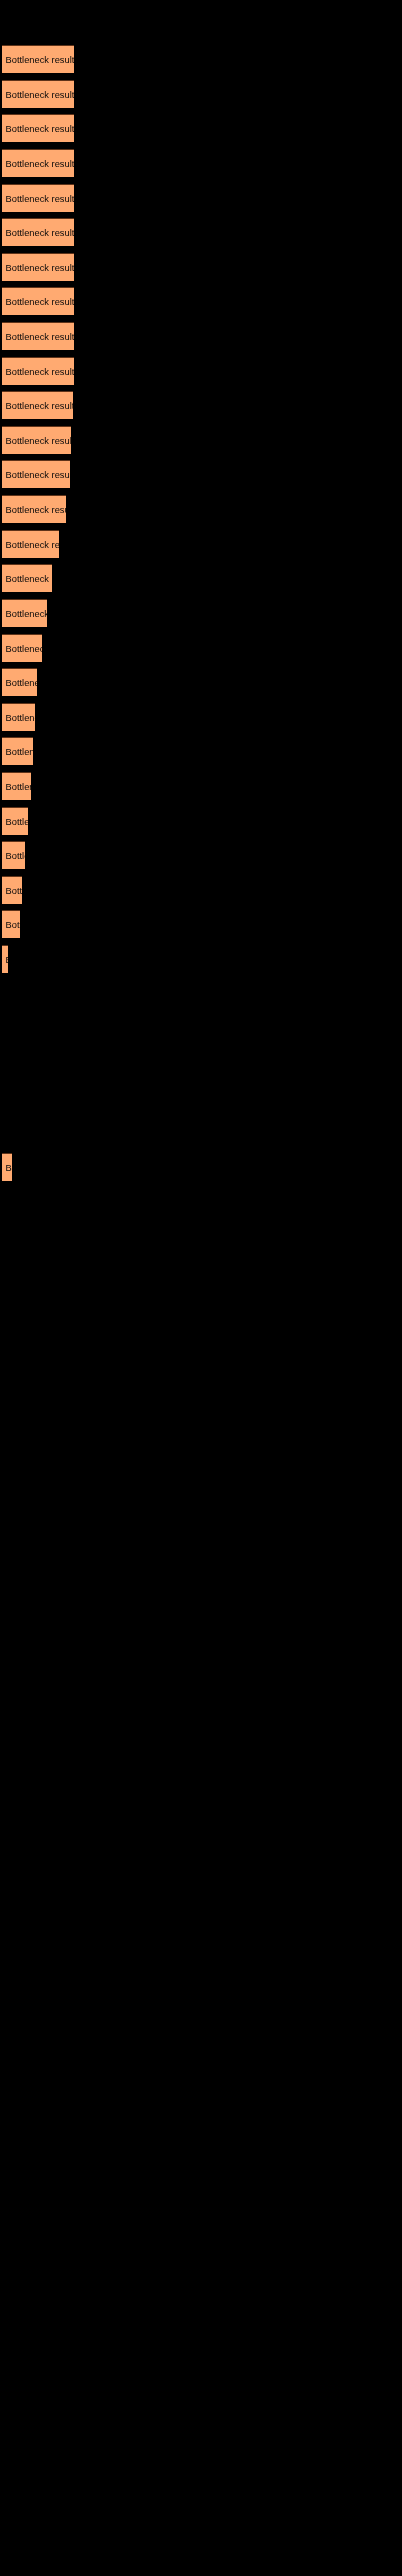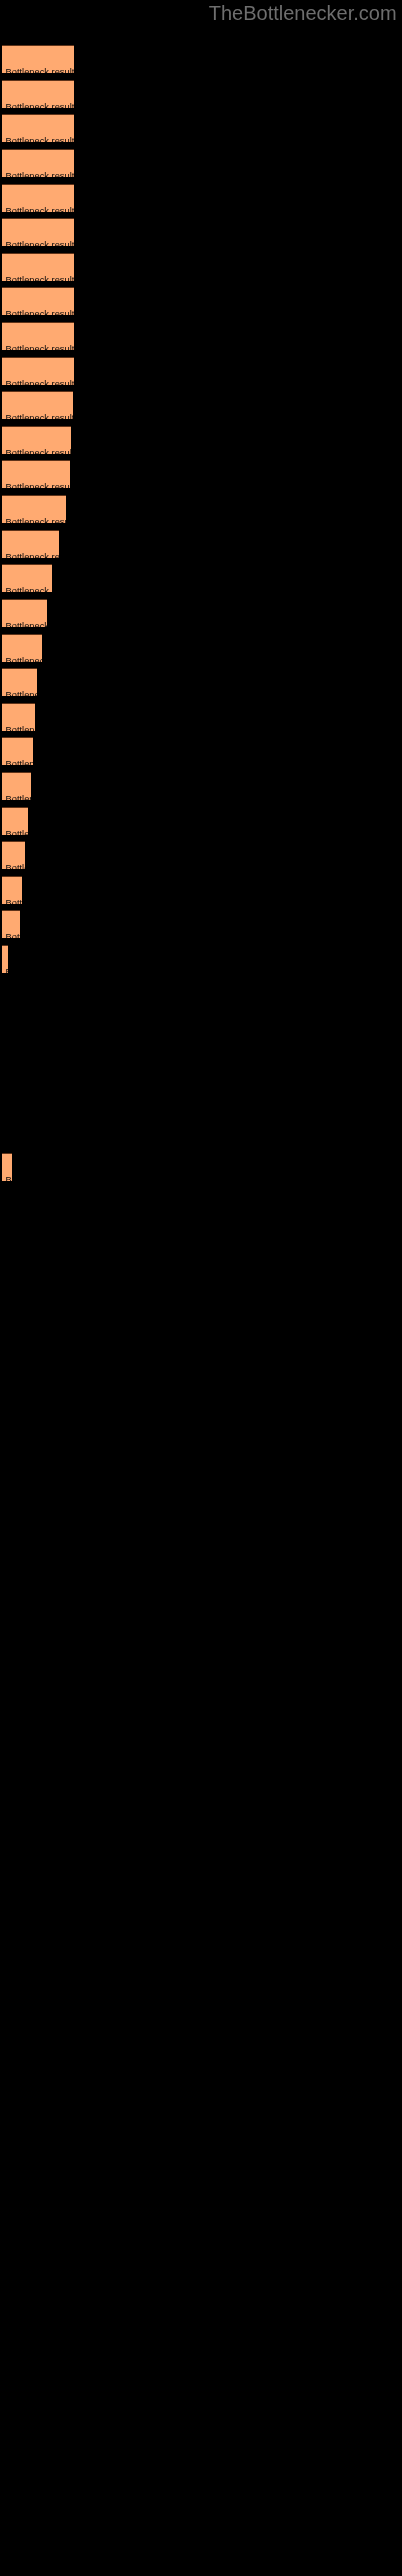--- a/index.html
+++ b/index.html
@@ -48,29 +48,27 @@
   .bar-label{
     position:absolute;
     left:3.2px;
     top:50%;
     transform:translateY(-50%);
     color:#0a0a0a;
     font-size:9.3px;
     font-family:"Liberation Sans", sans-serif;
     white-space:nowrap;
     line-height:10.5px;
-    margin-top:12px;
   }
 </style>
 </head>
 <body>
 
 <div id="chart-root">
 
-  <div class="site-title">TheBottlenecker.com</div>
 
   <div class="bars-layer">
       <div class="bar" style="top: 45px; width: 72px; height: 28px; background: rgb(255, 170, 113); border-top-color: rgb(94, 51, 25);">
         <span class="bar-label" style="color: rgb(10, 10, 10);">Bottleneck result</span>
       </div>
       <div class="bar" style="top: 80px; width: 72px; height: 28px; background: rgb(255, 170, 113); border-top-color: rgb(94, 51, 25);">
         <span class="bar-label" style="color: rgb(10, 10, 10);">Bottleneck result</span>
       </div>
       <div class="bar" style="top: 114px; width: 72px; height: 28px; background: rgb(255, 170, 113); border-top-color: rgb(94, 51, 25);">
         <span class="bar-label" style="color: rgb(10, 10, 10);">Bottleneck result</span>

